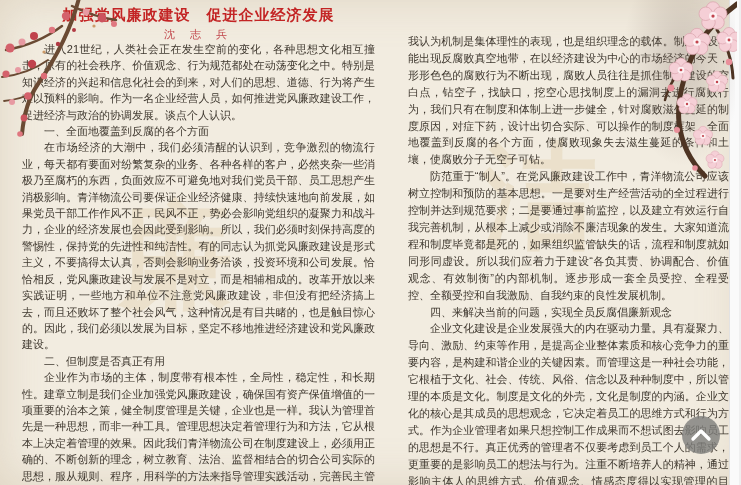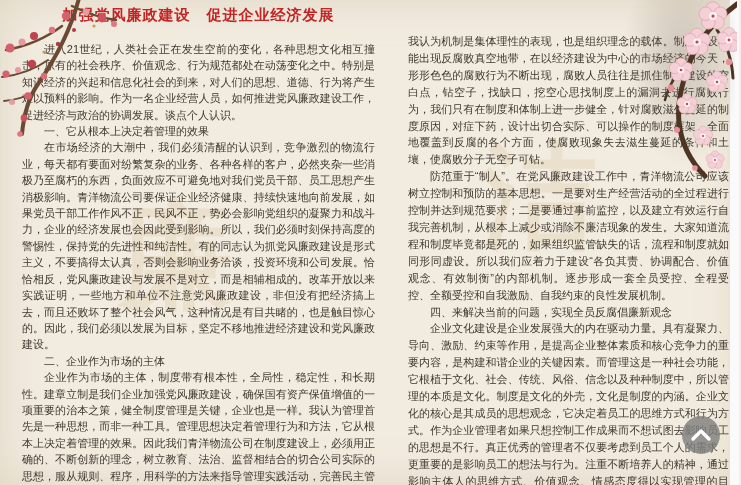--- a/index.html
+++ b/index.html
@@ -52,26 +52,27 @@
 </style>
 </head>
 <body>
 
 <div class="screen">
 
   <div class="watermark wm-left">廉</div>
   <div class="watermark wm-right">洁</div>
 
   <div class="doc-title">加强党风廉政建设　促进企业经济发展</div>
+  <div class="doc-author">沈 志 兵</div>
 
   <div class="col col-left">
     <p class="indent">进入21世纪，人类社会正在发生空前的变化，各种思想文化相互撞击，原有的社会秩序、价值观念、行为规范都处在动荡变化之中。特别是知识经济的兴起和信息化社会的到来，对人们的思想、道德、行为将产生难以预料的影响。作为一名企业经营人员，如何推进党风廉政建设工作，促进经济与政治的协调发展。谈点个人认识。</p>
-    <p class="heading">一、它从根本上决定着管理的效果</p>
+    <p class="heading">一、全面地覆盖到反腐的各个方面</p>
     <p class="indent">在市场经济的大潮中，我们必须清醒的认识到，竞争激烈的物流行业，每天都有要面对纷繁复杂的业务、各种各样的客户，必然夹杂一些消极乃至腐朽的东西，负面效应不可避免地对我们党员干部、员工思想产生消极影响。青洋物流公司要保证企业经济健康、持续快速地向前发展，如果党员干部工作作风不正，民风不正，势必会影响党组织的凝聚力和战斗力，企业的经济发展也会因此受到影响。所以，我们必须时刻保持高度的警惕性，保持党的先进性和纯洁性。有的同志认为抓党风廉政建设是形式主义，不要搞得太认真，否则会影响业务洽谈，投资环境和公司发展。恰恰相反，党风廉政建设与发展不是对立，而是相辅相成的。改革开放以来实践证明，一些地方和单位不注意党风廉政建设，非但没有把经济搞上去，而且还败坏了整个社会风气，这种情况是有目共睹的，也是触目惊心的。因此，我们必须以发展为目标，坚定不移地推进经济建设和党风廉政建设。</p>
-    <p class="heading">二、企业作为市场的主体</p>
+    <p class="heading">二、但制度是否真正有用</p>
     <p class="indent">企业作为市场的主体，制度带有根本性，全局性，稳定性，和长期性。建章立制是我们企业加强党风廉政建设，确保国有资产保值增值的一项重要的治本之策，健全制度管理是关键，企业也是一样。我认为管理首先是一种思想，而非一种工具。管理思想决定着管理行为和方法，它从根本上决定着管理的效果。因此我们青洋物流公司在制度建设上，必须用正确的、不断创新的理念，树立教育、法治、监督相结合的切合公司实际的思想，服从规则、程序，用科学的方法来指导管理实践活动，完善民主管理；没有规矩，不成方圆，大家都知道企业不可能没有制度管理，但制度是否真正有用、有效，应该取决于制度本身是否有可操作性。当前我们正处在一个技术变迁、信息社会化的时代，很难从过去的历史发展中找到一个现成的模式，来解决当前的问题。所以我们必须对企业各方面情况整个运行架构了解，根据变化和发展对制度进行适当的调整、修改和建构，才能充分反映企业工作的规律性和本质要求，不然制度和管理就显得苍白无力。很难把企业的经济建设和党风廉政建设搞好。</p>
 
   </div>
 
   <div class="col col-right">
     <p class="plain">我认为机制是集体理性的表现，也是组织理念的载体。制度建设不能出现反腐败真空地带，在以经济建设为中心的市场经济的今天，形形色色的腐败行为不断出现，腐败人员往往是抓住制度建设的空白点，钻空子，找缺口，挖空心思找制度上的漏洞去进行腐败行为，我们只有在制度和体制上进一步健全，针对腐败滋生蔓延的制度原因，对症下药，设计出切合实际、可以操作的制度框架，全面地覆盖到反腐的各个方面，使腐败现象失去滋生蔓延的条件和土壤，使腐败分子无空子可钻。</p>
     <p class="indent">防范重于“制人”。在党风廉政建设工作中，青洋物流公司应该树立控制和预防的基本思想。一是要对生产经营活动的全过程进行控制并达到规范要求；二是要通过事前监控，以及建立有效运行自我完善机制，从根本上减少或消除不廉洁现象的发生。大家知道流程和制度毕竟都是死的，如果组织监管缺失的话，流程和制度就如同形同虚设。所以我们应着力于建设“各负其责、协调配合、价值观念、有效制衡”的内部机制。逐步形成一套全员受控、全程受控、全额受控和自我激励、自我约束的良性发展机制。</p>
     <p class="heading">四、来解决当前的问题，实现全员反腐倡廉新观念</p>
     <p class="indent">企业文化建设是企业发展强大的内在驱动力量。具有凝聚力、导向、激励、约束等作用，是提高企业整体素质和核心竞争力的重要内容，是构建和谐企业的关键因素。而管理这是一种社会功能，它根植于文化、社会、传统、风俗、信念以及种种制度中，所以管理的本质是文化。制度是文化的外壳，文化是制度的内涵。企业文化的核心是其成员的思想观念，它决定着员工的思维方式和行为方式。作为企业管理者如果只想控制工作成果而不想试图去影响员工的思想是不行。真正优秀的管理者不仅要考虑到员工个人的需求，更重要的是影响员工的想法与行为。注重不断培养人的精神，通过影响主体人的思维方式、价值观念、情感态度得以实现管理的目标。</p>
 

